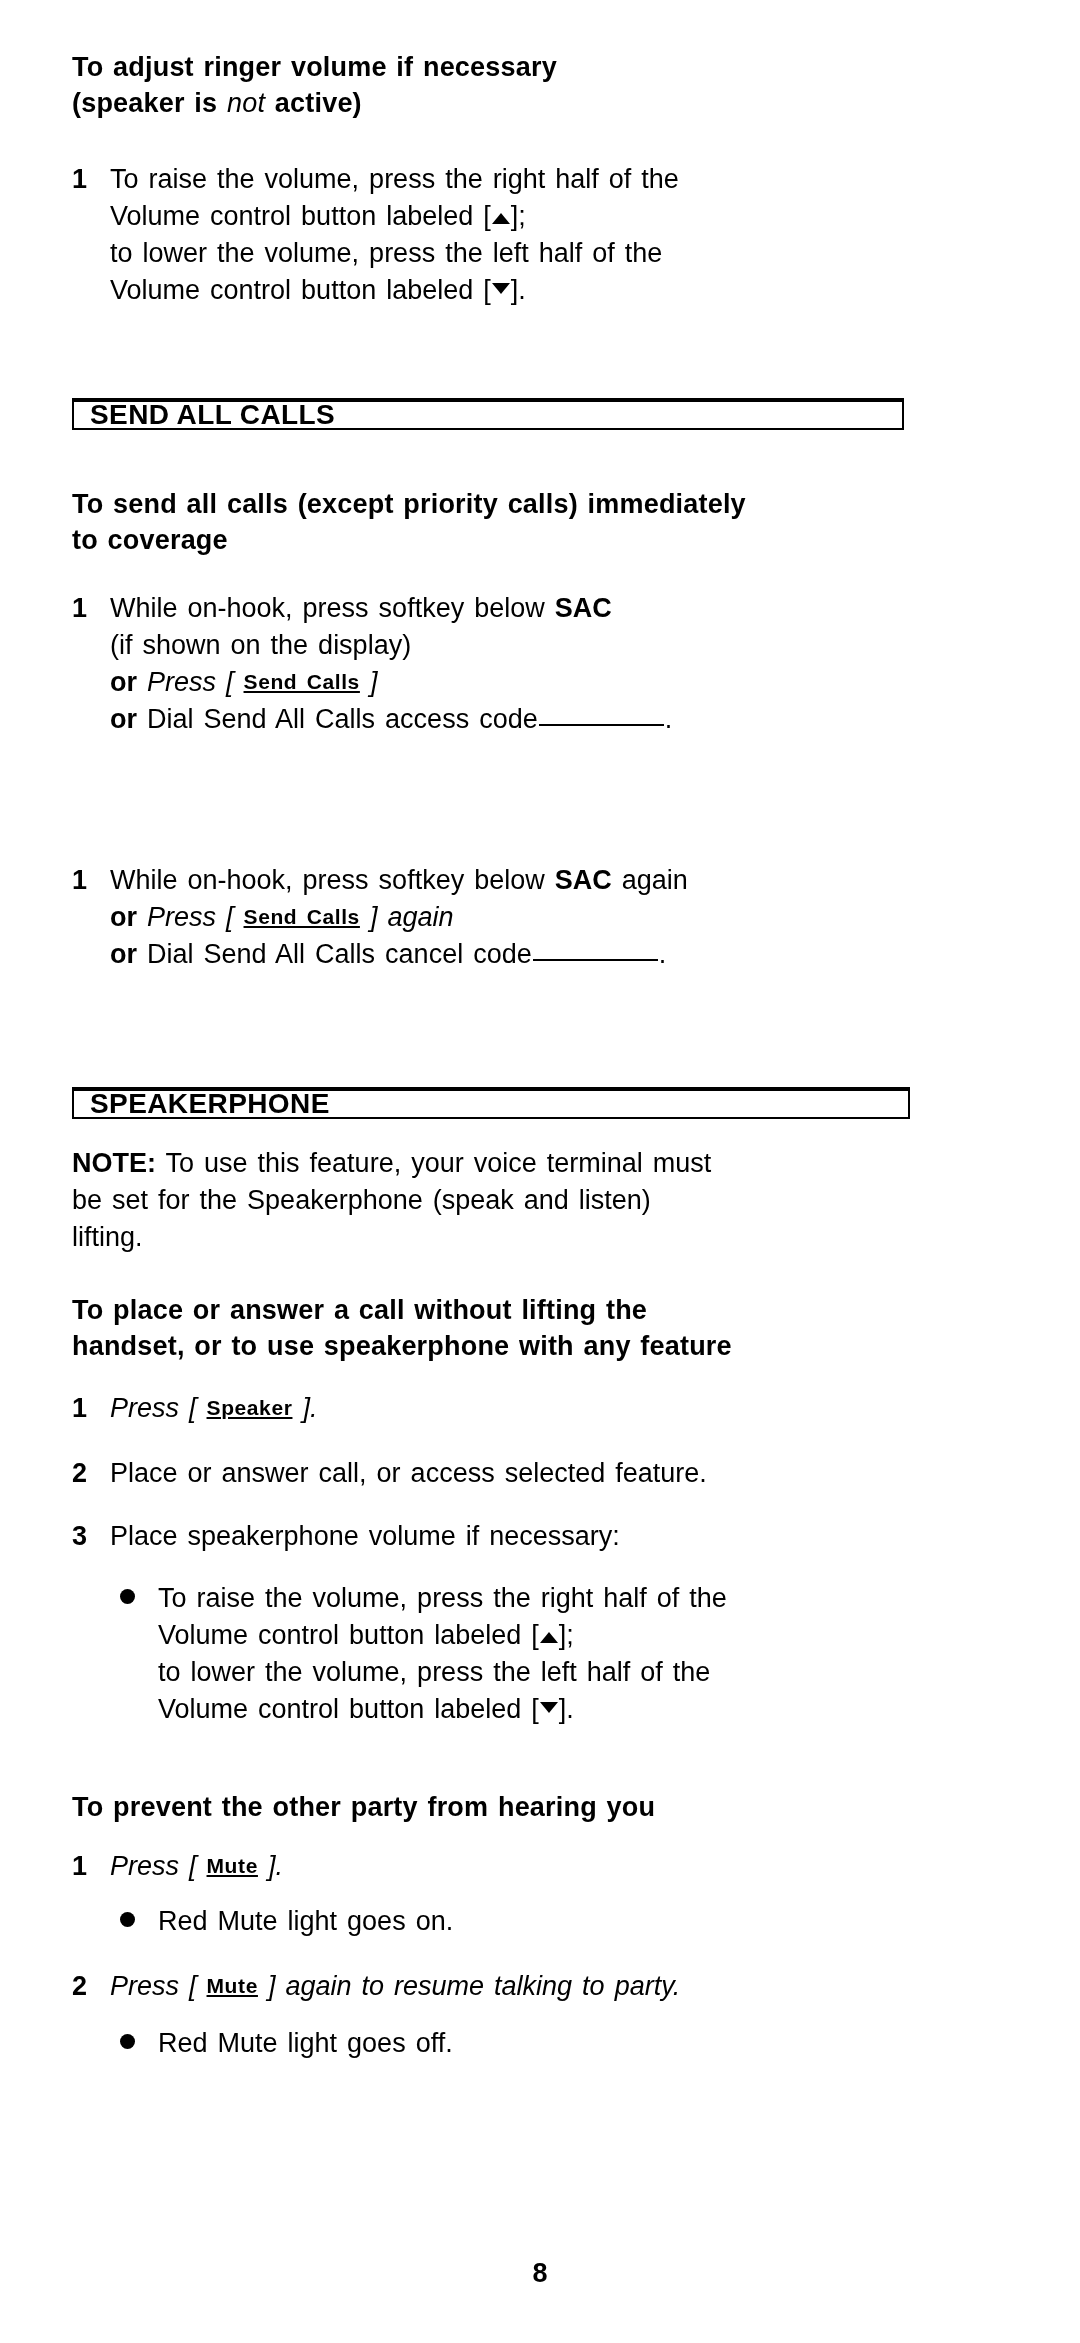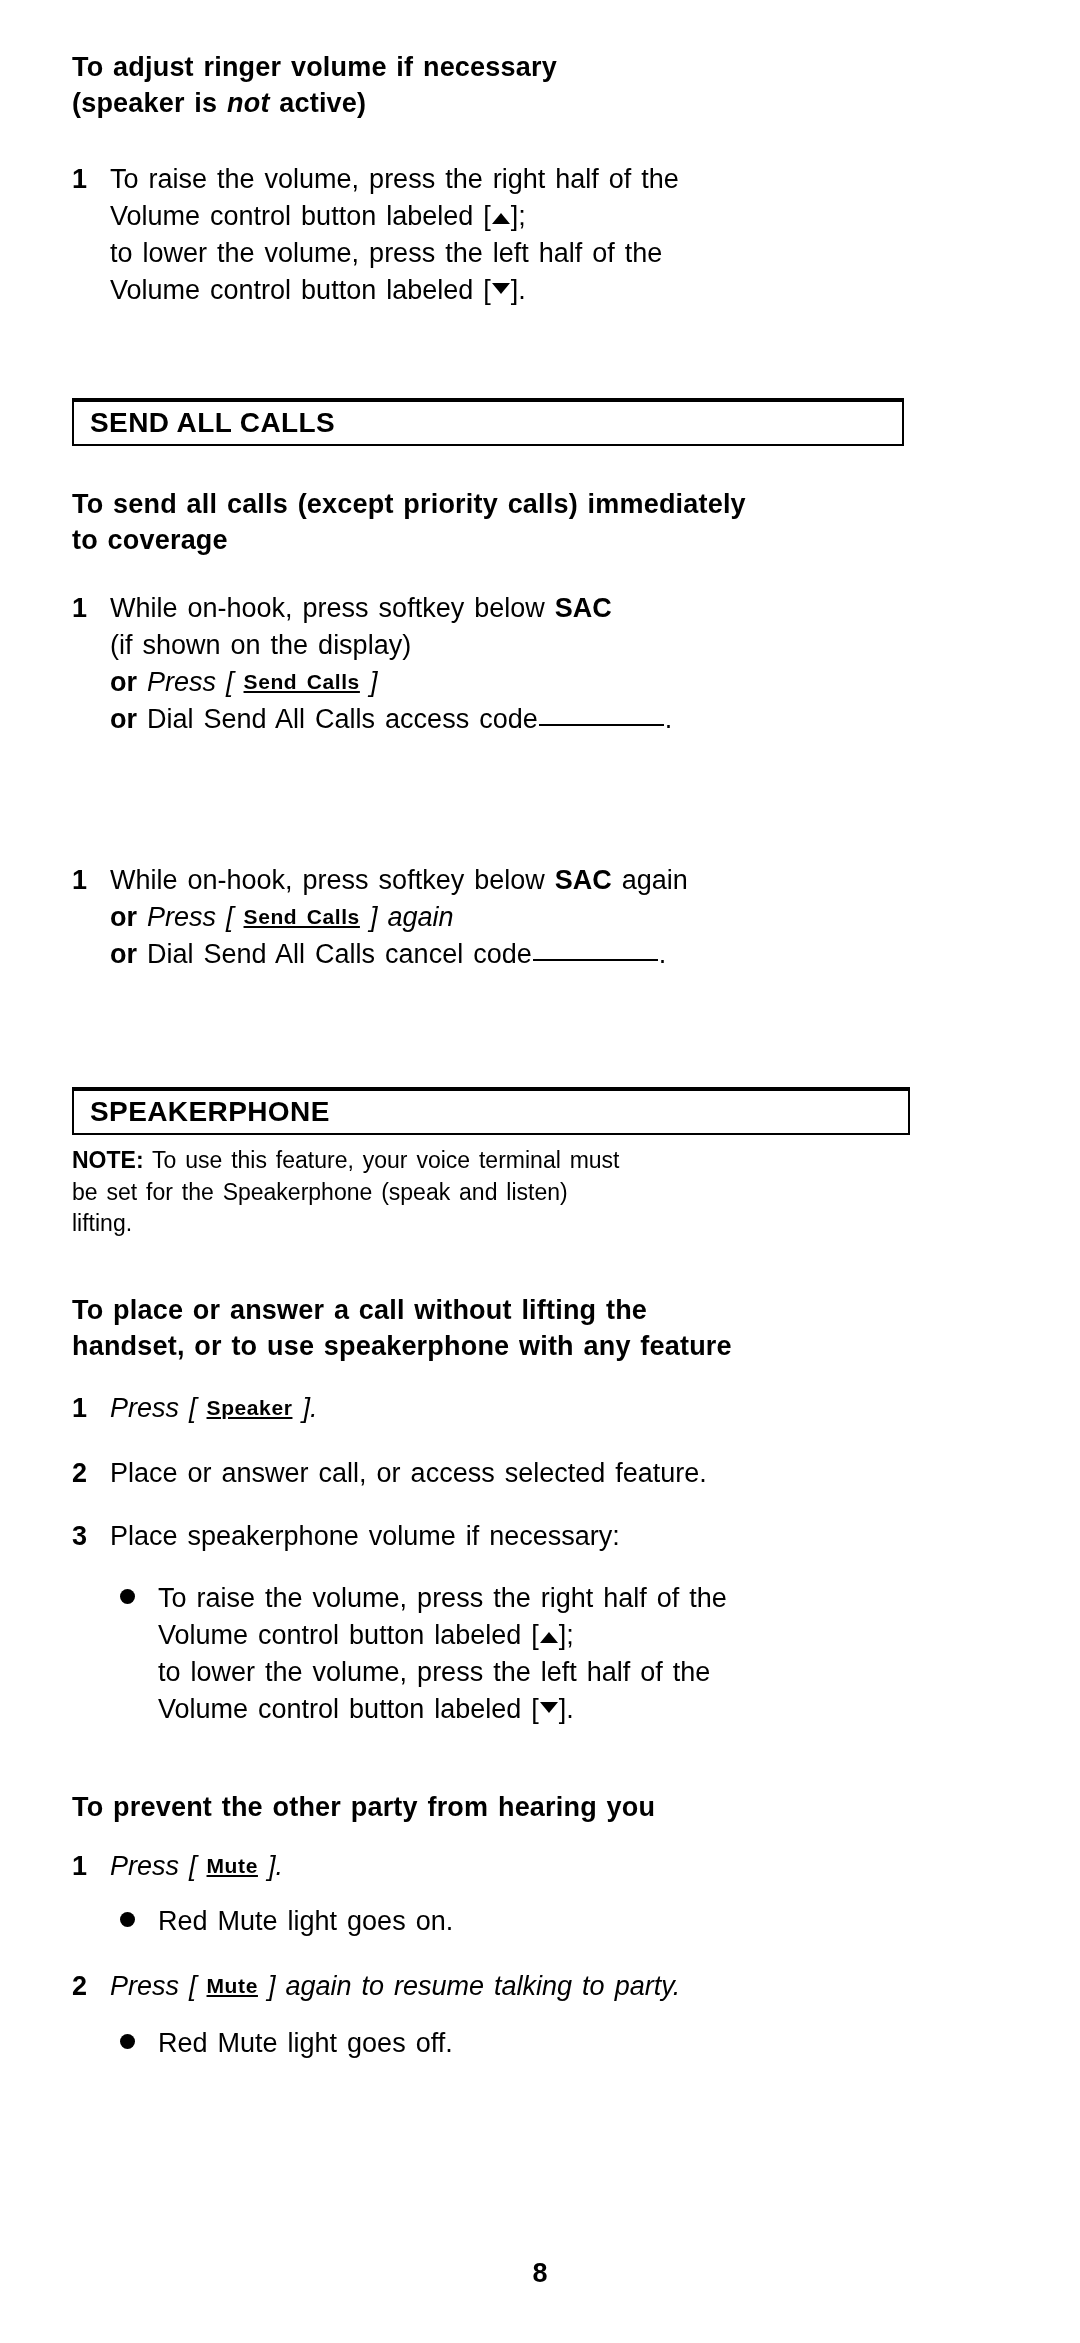--- a/index.html
+++ b/index.html
@@ -25,24 +25,24 @@
 
   
   .h-bold {
     font-size: 27px;
     font-weight: bold;
     line-height: 1.33;
     letter-spacing: 0.2px;
     margin: 0;
     word-spacing: 2px;
   }
-  .h-bold .ital { font-style: italic; font-weight: bold; }
+  .h-bold .ital { font-style: italic; font-weight: normal; }
 
   .para {
-    font-size: 23px;
+    font-size: 27px;
     line-height: 1.37;
     margin: 0;
     word-spacing: 2.5px;
   }
   .para b { font-weight: bold; }
 
   
   .step {
     display: flex;
     align-items: flex-start;
@@ -93,21 +93,21 @@
     line-height: 1.37;
     flex: 1 1 auto;
     word-spacing: 2.5px;
   }
   .bullet-body .ln { display: block; white-space: nowrap; }
 
   
   .section-bar {
     border: 2px solid #000000;
     border-top-width: 4px;
-    height: 48px;
+    height: 32px;
     display: flex;
     align-items: center;
     padding-left: 16px;
     box-sizing: border-box;
     background: #ffffff;
   }
   .section-bar .title {
     font-size: 28px;
     font-weight: bold;
     letter-spacing: 0.4px;

